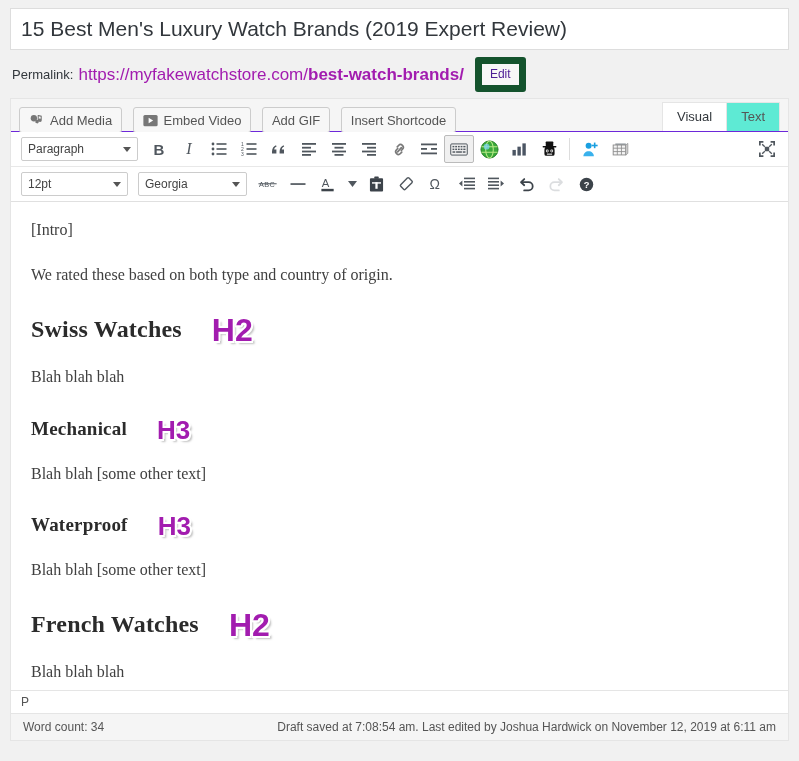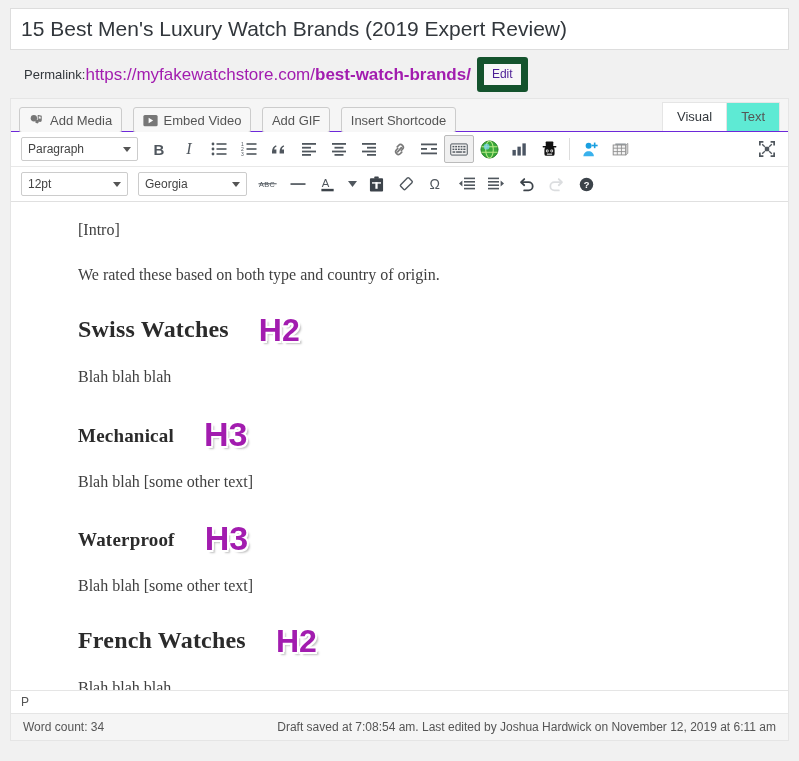--- a/index.html
+++ b/index.html
@@ -18,23 +18,23 @@
     height: 42px; line-height: 42px;
     border: 1px solid #ddd; background: #fff;
     font-size: 21px; color: #32373c;
     padding: 0 10px;
     font-family: "Liberation Sans", sans-serif;
     outline: none;
   }
 
   
   .permalink-row {
-    padding: 7px 12px 6px 24px;
+    padding: 7px 12px 6px 12px;
     font-size: 13px; color: #32373c;
-    display: flex; align-items: center; 
+    display: flex; align-items: center; gap: 5px;
   }
   .permalink-label { font-weight: 400; color: #32373c; }
   .permalink-link {
     color: #a21caf; 
     font-size: 17px; cursor: pointer;
   }
   .permalink-link .slug { font-weight: bold; }
   .edit-btn {
     margin-left: 6px;
     font-size: 12px; line-height: 18px;
@@ -139,21 +139,20 @@
 
   
   .content {
     background: #fff;
     padding: 16px 20px 10px 20px;
     height: 488px;
     box-sizing: border-box;
     font-family: "Liberation Serif", serif;
     color: #333;
     overflow: hidden;
-    margin-left: 47px;
   }
   .content p {
     margin: 0 0 22px 0;
     font-size: 16px;
     line-height: 1.45;
     color: #404040;
   }
   .hline { display: flex; align-items: baseline; margin: 0 0 20px 0; }
   .h2 {
     font-size: 24px; font-weight: bold; margin: 0;
@@ -171,21 +170,21 @@
     color: #a21caf;
     margin-left: 30px;
     text-shadow:
       -1.5px -1.5px 0 #fff, 1.5px -1.5px 0 #fff,
       -1.5px 1.5px 0 #fff, 1.5px 1.5px 0 #fff,
       -2px 0 0 #fff, 2px 0 0 #fff, 0 -2px 0 #fff, 0 2px 0 #fff,
       3px 3px 2px rgba(120,120,120,.45);
     position: relative; top: 4px;
   }
   .tag.t2 { font-size: 32px; }
-  .tag.t3 { font-size: 34px; }
+  .tag.t3 { font-size: 26px; }
   .spacer-h2 { margin-top: 6px; }
 
   
   .pathbar {
     background: #fff;
     border-top: 1px solid #e5e5e5;
     height: 22px;
     line-height: 22px;
     padding: 0 10px;
     font-size: 12px;

